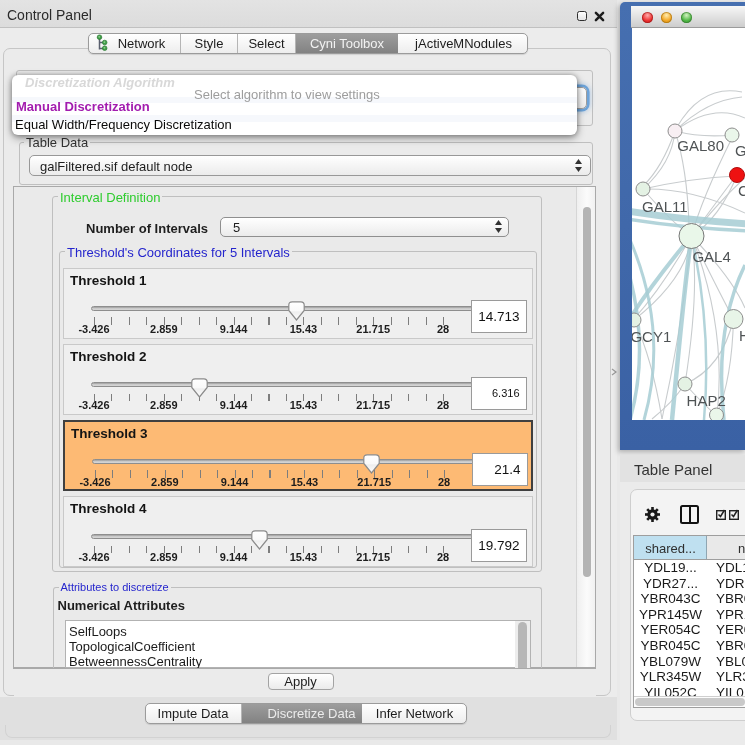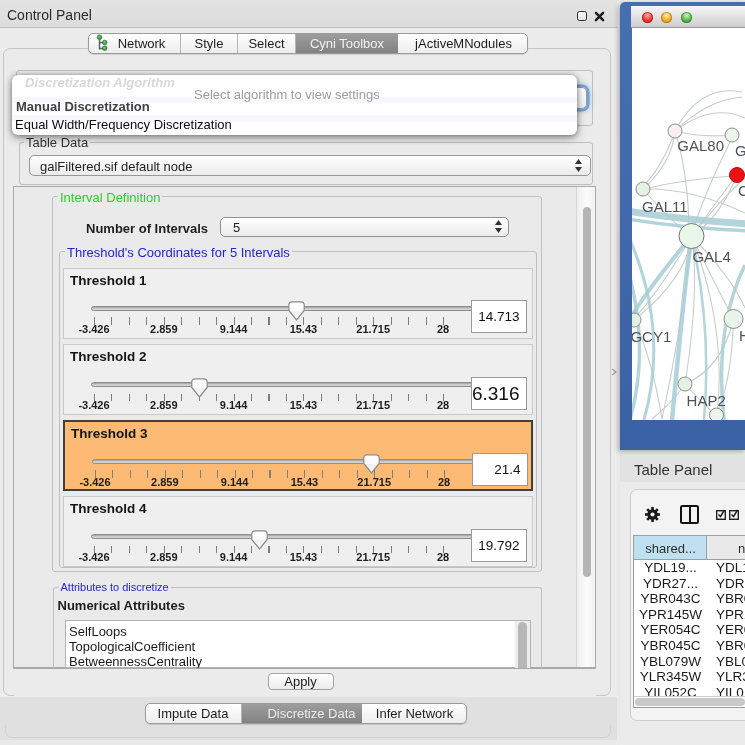--- a/index.html
+++ b/index.html
@@ -115,21 +115,21 @@
           </linearGradient>
         </defs>
       <path d="M0.8 4.2 Q0.8 0.8 4.2 0.8 L12.8 0.8 Q16.2 0.8 16.2 4.2 L16.2 9.5 L8.5 19 L0.8 9.5 Z" fill="url(#thg344)" stroke="#8a8a8a" stroke-width="1.2"></path>
     </svg>
     <span class="abs" style="left:30.0px;top:54px;transform:translateX(-50%);font-size:11px;font-weight:bold;color:#1d1d1d;">-3.426</span>
     <span class="abs" style="left:99.8px;top:54px;transform:translateX(-50%);font-size:11px;font-weight:bold;color:#1d1d1d;">2.859</span>
     <span class="abs" style="left:169.6px;top:54px;transform:translateX(-50%);font-size:11px;font-weight:bold;color:#1d1d1d;">9.144</span>
     <span class="abs" style="left:239.4px;top:54px;transform:translateX(-50%);font-size:11px;font-weight:bold;color:#1d1d1d;">15.43</span>
     <span class="abs" style="left:309.2px;top:54px;transform:translateX(-50%);font-size:11px;font-weight:bold;color:#1d1d1d;">21.715</span>
     <span class="abs" style="left:379.0px;top:54px;transform:translateX(-50%);font-size:11px;font-weight:bold;color:#1d1d1d;">28</span>
-    <div class="abs" style="left:406.5px;top:31.5px;width:56px;height:33px;background:#ffffff;border:1px solid #9a9a9a;text-align:right;font-size:19px;color:#111;line-height:31px;padding-right:6px;">6.316</div>
+    <div class="abs" style="left:406.5px;top:31.5px;width:56px;height:33px;background:#ffffff;border:1px solid #9a9a9a;text-align:right;font-size:11px;color:#111;line-height:31px;padding-right:6px;">6.316</div>
   </div>
   <div class="abs tpanel" style="left:63px;top:419.8px;width:469.5px;height:71px;background:#fdba74;border:2px solid #404040;">
     <div class="abs" style="left:6px;top:4px;font-size:13.5px;font-weight:bold;color:#141414;">Threshold 3</div>
     <div class="abs" style="left:27px;top:37px;width:389px;height:5px;border:1px solid #8e8e8e;border-radius:2.5px;background:linear-gradient(#9c9c9c,#d8d8d8 65%,#cfcfcf);"></div>
     <div class="abs" style="left:30px;top:48.5px;width:350px;height:7.5px;background:repeating-linear-gradient(90deg,#7d7d7d 0,#7d7d7d 1px,transparent 1px,transparent 17.45px);"></div>
     <svg class="abs" style="left:297.8px;top:32.5px;" width="17" height="20" viewBox="0 0 17 20">
       <defs>
           <linearGradient id="thg419" x1="0" y1="0" x2="0" y2="1">
             <stop offset="0" stop-color="#ffffff"></stop>
             <stop offset="0.5" stop-color="#f9f9f9"></stop>
@@ -188,21 +188,21 @@
     <div class="abs" style="left:0;top:0;width:96px;height:21px;border-right:1px solid #b5b5b5;text-align:center;line-height:20px;">Impute Data</div>
     <div class="abs" style="left:96px;top:0;width:120px;height:21px;background:linear-gradient(#9d9d9d,#7f7f7f);color:#ececec;text-align:center;line-height:20px;padding-left:20px;">Discretize Data</div>
     <div class="abs" style="left:216px;top:0;width:106px;height:21px;text-align:center;line-height:20px;">Infer Network</div>
   </div>
 
   <div class="abs" style="left:12px;top:75px;width:565px;height:60px;background:#ffffff;border-radius:6px;box-shadow:0 3px 8px rgba(0,0,0,0.38), 0 0 5px rgba(0,0,0,0.3);"></div>
   <div class="abs" style="left:12px;top:96.5px;width:565px;height:6.5px;background:#f6f8fc;"></div>
   <div class="abs" style="left:12px;top:114.5px;width:565px;height:7px;background:#f6f8fc;"></div>
   <div class="abs" style="left:25px;top:75px;font-size:13px;font-weight:bold;color:#d8d8d8;font-style:italic;">Discretization Algorithm</div>
   <div class="abs" style="left:194px;top:87px;font-size:13px;color:#9d9d9d;">Select algorithm to view settings</div>
-  <div class="abs" style="left:16px;top:99px;font-size:13px;font-weight:bold;color:#404040;">Manual Discretization</div>
+  <div class="abs" style="left:16px;top:99px;font-size:13px;font-weight:bold;color:#a21caf;">Manual Discretization</div>
   <div class="abs" style="left:15px;top:117px;font-size:13px;color:#0a0a0a;">Equal Width/Frequency Discretization</div>
 
   <svg class="abs" style="left:610.5px;top:368px;" width="7" height="8" viewBox="0 0 7 8">
       <path d="M1 1 L5 4 L1 7" fill="none" stroke="#9a9a9a" stroke-width="1.2"></path>
     </svg>
 
   <div class="abs" style="left:5px;top:725px;width:606px;height:13px;border:1px solid #d2d2d2;border-top:none;border-radius:0 0 7px 7px;"></div>
   <div class="abs" style="left:0;top:739.5px;width:617px;height:5.5px;background:#e9e9e9;"></div>
 
   <div class="abs" style="left:617px;top:0;width:128px;height:745px;background:#e9e9e9;"></div>

